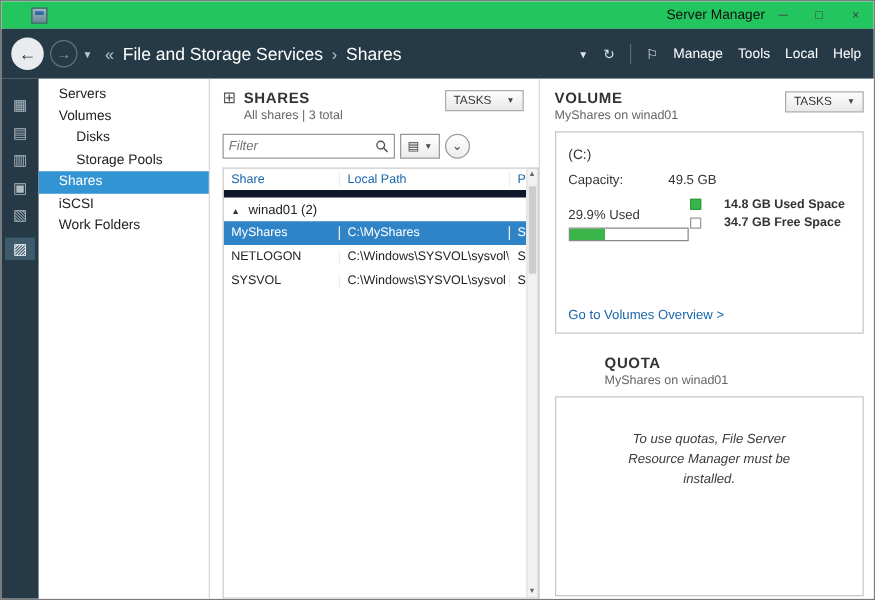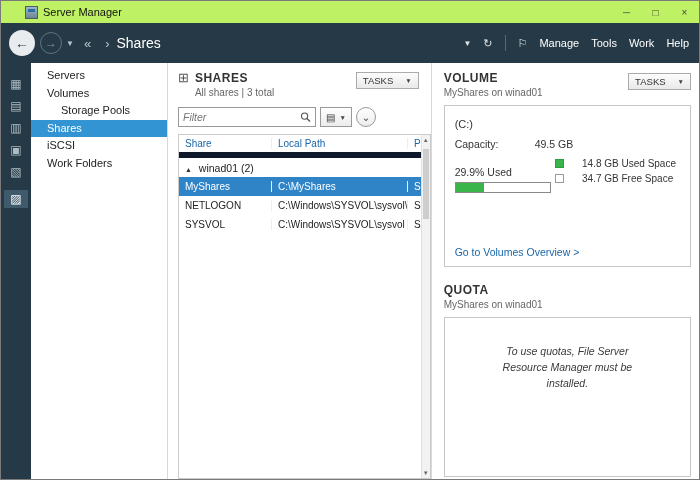--- a/index.html
+++ b/index.html
@@ -2,21 +2,21 @@
 <html><head>
 <meta charset="utf-8">
 <style>
   * { margin:0; padding:0; box-sizing:border-box; }
   html,body { background:#888; }
   body { font-family:"Liberation Sans", sans-serif; }
   .window { width:700px; height:480px; background:#fff; border:1px solid #7a7a7a;
             display:flex; flex-direction:column; overflow:hidden; }
 
   
-  .titlebar { flex:0 0 22px; background:#bef264; display:flex; align-items:center; padding-left:24px; }
+  .titlebar { flex:0 0 22px; background:#22c55e; display:flex; align-items:center; padding-left:24px;text-align:right; }
   .app-icon { width:13px; height:13px; background:linear-gradient(#9fb6c4,#6d8796); border:1px solid #4a5d68;
               position:relative; }
   .app-icon::after { content:""; position:absolute; left:2px; top:2px; width:7px; height:3px; background:#2e6da4; }
   .title-text { font-size:11px; color:#111; margin-left:5px; flex:1; }
   .win-btns { display:flex; height:100%; }
   .win-btn { width:29px; display:flex; align-items:center; justify-content:center;
              font-size:10px; color:#444; }
 
   
   .navbar { flex:0 0 40px; background:#253a46; display:flex; align-items:center; padding:0 10px 0 8px; color:#fff; }
@@ -98,27 +98,27 @@
 
   .volume-box { border:1px solid #c6c6c6; margin-top:7px; height:162px; position:relative;
                 padding:12px 10px; font-size:10.5px; color:#333; }
   .drive { font-size:11px; margin-bottom:8px; }
   .cap-row { display:flex; margin-bottom:16px; }
   .cap-label { width:80px; }
   .used-label { margin-bottom:4px; }
   .bar { width:96px; height:11px; border:1px solid #8a8a8a; background:#fff; }
   .bar-fill { height:100%; background:#39b54a; }
   .legend { position:absolute; right:14px; top:52px; font-size:10px; color:#333; }
-  .legend-row { display:flex; align-items:center; gap:18px; margin-bottom:4px; }
+  .legend-row { display:flex; align-items:center; gap:18px; margin-bottom:4px;font-weight:bold; }
   .sq { width:9px; height:9px; }
   .sq-used { background:#39b54a; border:1px solid #2f9e3f; }
   .sq-free { background:#fff; border:1px solid #9a9a9a; }
   .vol-link { position:absolute; left:10px; bottom:8px; font-size:10.5px; color:#1a66a8; }
 
-  .quota-sec { margin-top:16px; }
+  .quota-sec { margin-top:16px;margin-left:40px; }
   .quota-box { border:1px solid #c6c6c6; margin-top:7px; flex:1; padding:26px 38px 0;
                text-align:center; font-style:italic; font-size:10.5px; line-height:1.5; color:#3a3a3a; }
   .quota-link { margin-top:22px; color:#1a66a8; }
 </style>
 </head>
 <body>
 
 <div class="window">
 
   <div class="titlebar">
@@ -130,49 +130,51 @@
       <div class="win-btn">×</div>
     </div>
   </div>
 
   <div class="navbar">
     <div class="nav-circle back">←</div>
     <div class="nav-circle fwd">→</div>
     <div class="nav-caret">▼</div>
     <div class="breadcrumb">
       <span class="bc-prefix">«</span>
+      <span>File and Storage Services</span>
       <span class="bc-sep">›</span>
       <span>Shares</span>
     </div>
     <div class="nav-right">
       <span class="nav-ico" style="font-size:8px;">▼</span>
       <span class="nav-ico">↻</span>
       <span class="nav-pipe"></span>
       <span class="nav-ico">⚐</span>
       <span class="menu-item">Manage</span>
       <span class="menu-item">Tools</span>
-      <span class="menu-item">Work</span>
+      <span class="menu-item">Local</span>
       <span class="menu-item">Help</span>
     </div>
   </div>
 
   <div class="body">
 
     <div class="iconstrip">
       <div class="strip-icon">▦</div>
       <div class="strip-icon">▤</div>
       <div class="strip-icon">▥</div>
       <div class="strip-icon">▣</div>
       <div class="strip-icon">▧</div>
       <div class="strip-icon sel">▨</div>
     </div>
 
     <div class="navpanel">
       <div class="nav-item">Servers</div>
       <div class="nav-item">Volumes</div>
+      <div class="nav-item indent">Disks</div>
       <div class="nav-item indent">Storage Pools</div>
       <div class="nav-item sel">Shares</div>
       <div class="nav-item">iSCSI</div>
       <div class="nav-item">Work Folders</div>
     </div>
 
     <div class="shares-panel">
       <div class="panel-head">
         <span class="panel-ico">⊞</span>
         <div>

